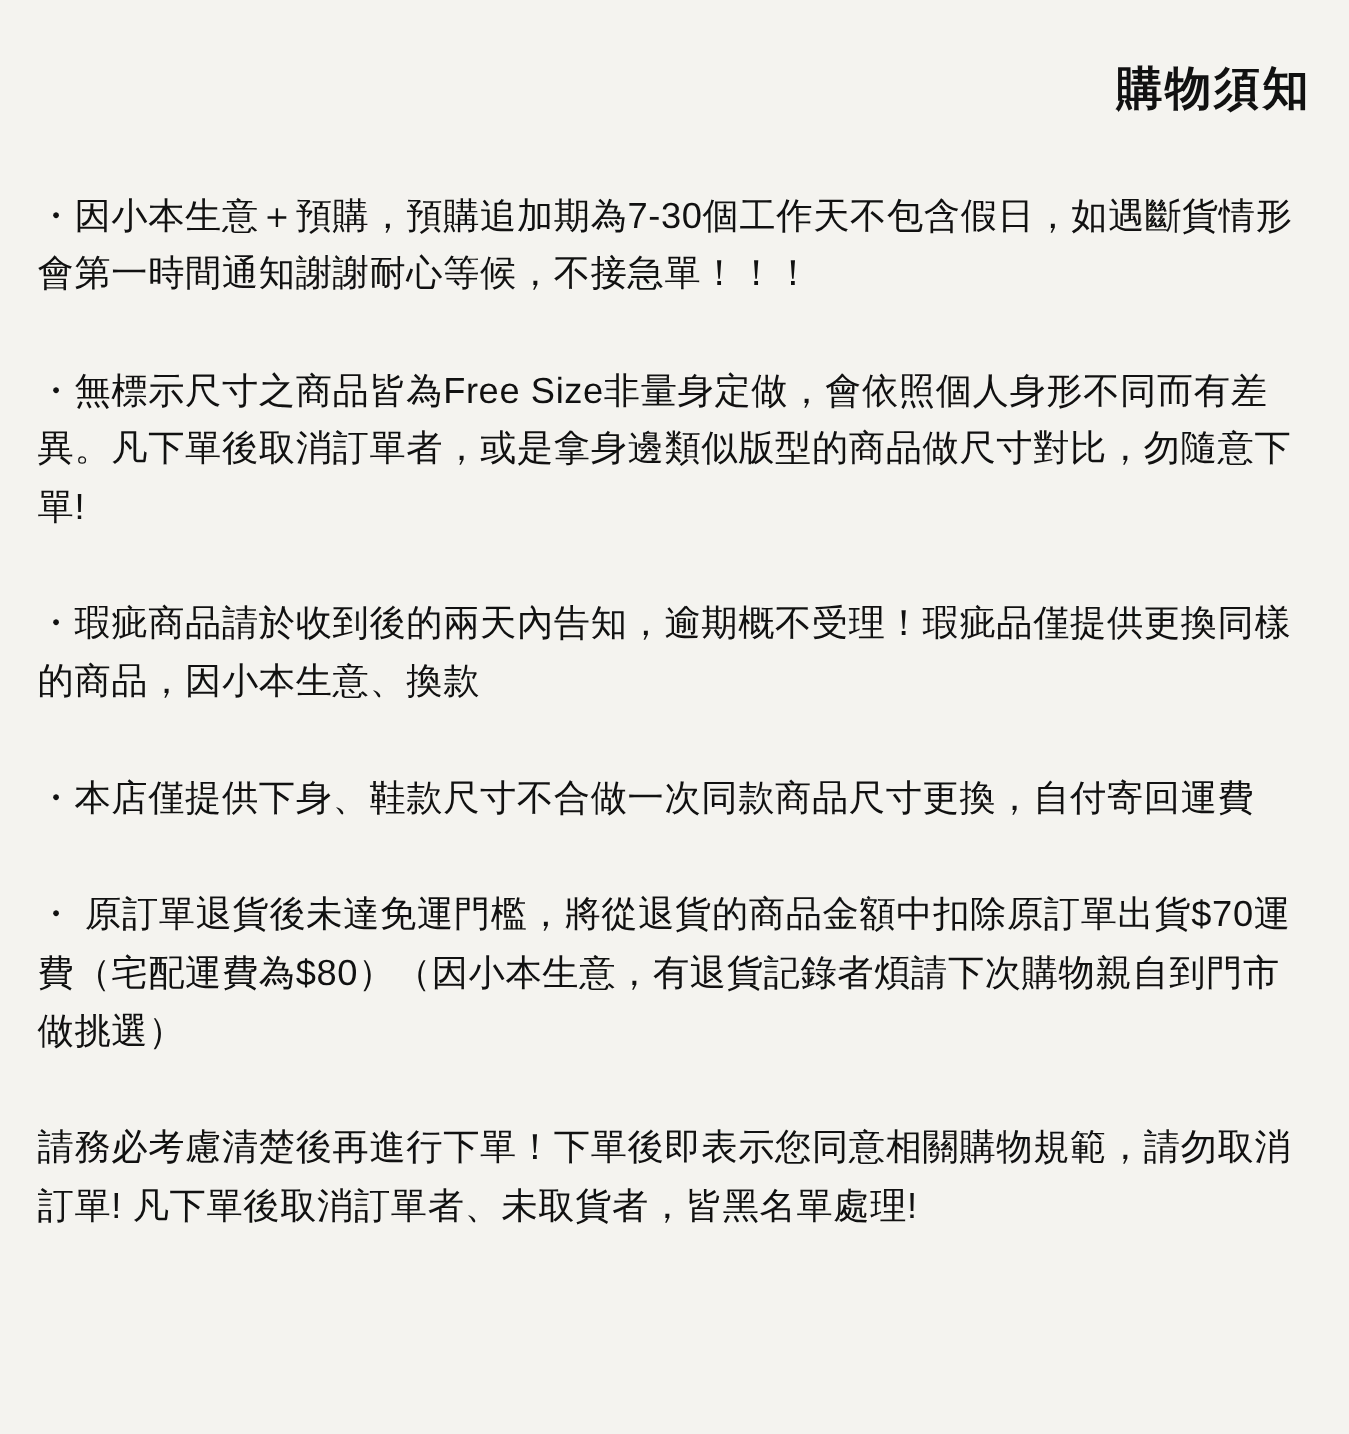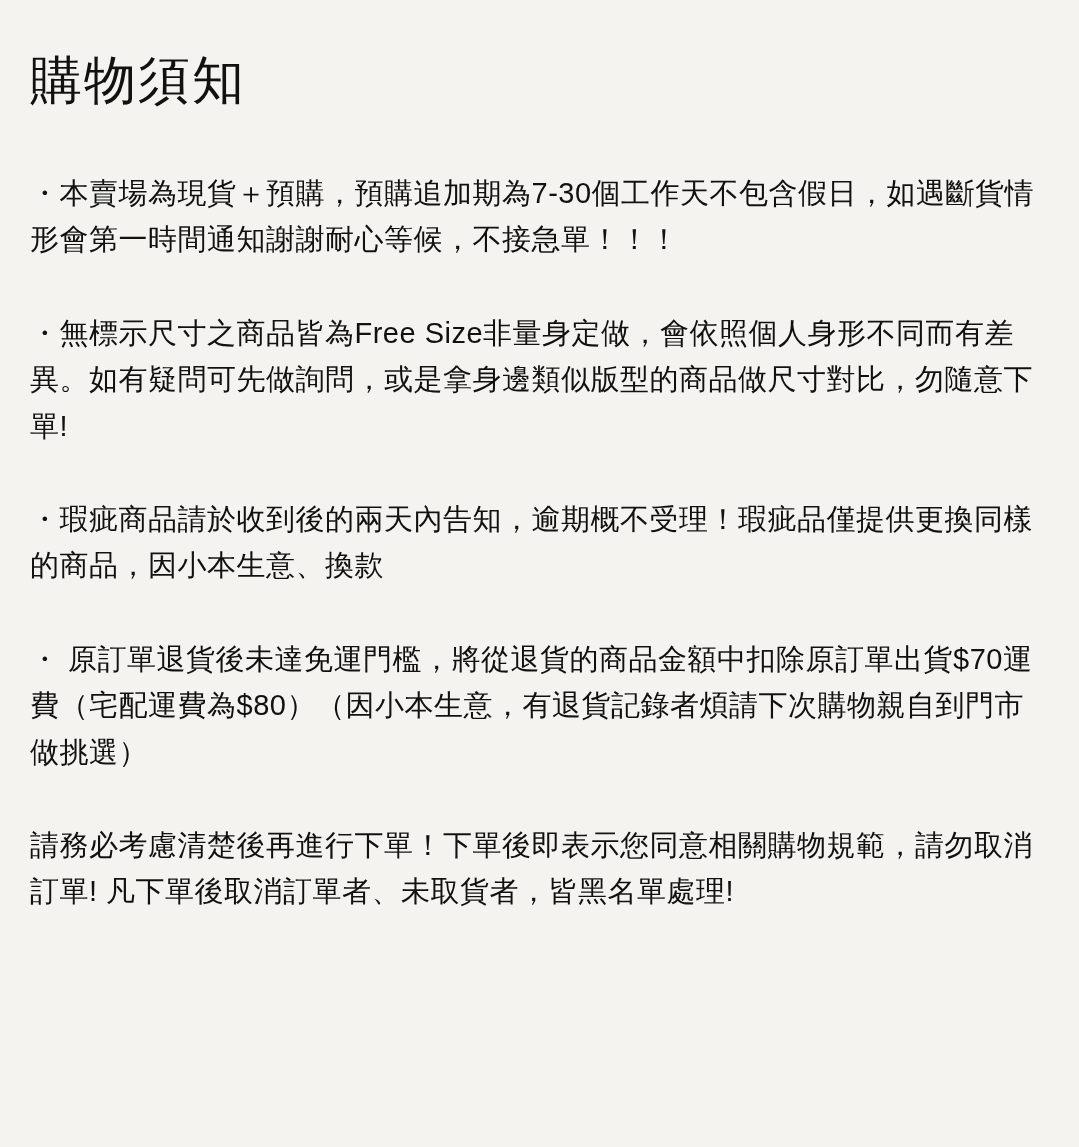--- a/index.html
+++ b/index.html
@@ -12,23 +12,23 @@
     font-family: "Liberation Sans", "DejaVu Sans", sans-serif;
   }
   .page {
     width: 1079px;
     height: 1147px;
     box-sizing: border-box;
     padding: 46px 30px 16px 30px;
     overflow: hidden;
   }
   .title {
-    font-size: 52px;
-    font-weight: 400;
-    text-align: left;
+    font-size: 37px;
+    font-weight: 700;
+    text-align: right;
     margin: 0 0 54px 0;
     letter-spacing: 2px;
   }
   .para {
     font-size: 29px;
     line-height: 1.6;
     letter-spacing: 0.5px;
     margin: 0 0 47px 0;
     text-align: left;
     word-break: break-word;
@@ -36,24 +36,25 @@
   .para:last-child {
     margin-bottom: 0;
   }
 </style>
 </head>
 <body style="background: rgb(244, 243, 239); color: rgb(17, 17, 17);">
 
 <div class="page">
   <h1 class="title">購物須知</h1>
 
-  <p class="para">・本賣場為現貨＋預購，預購追加期為7-30個工作天不包含假日，如遇斷貨情形會第一時間通知謝謝耐心等候，不接急單！！！</p>
+  <p class="para">・因小本生意＋預購，預購追加期為7-30個工作天不包含假日，如遇斷貨情形會第一時間通知謝謝耐心等候，不接急單！！！</p>
 
 
-  <p class="para">・無標示尺寸之商品皆為Free Size非量身定做，會依照個人身形不同而有差異。如有疑問可先做詢問，或是拿身邊類似版型的商品做尺寸對比，勿隨意下單!</p>
+  <p class="para">・無標示尺寸之商品皆為Free Size非量身定做，會依照個人身形不同而有差異。凡下單後取消訂單者，或是拿身邊類似版型的商品做尺寸對比，勿隨意下單!</p>
 
   <p class="para">・瑕疵商品請於收到後的兩天內告知，逾期概不受理！瑕疵品僅提供更換同樣的商品，因小本生意、換款</p>
 
+  <p class="para">・本店僅提供下身、鞋款尺寸不合做一次同款商品尺寸更換，自付寄回運費</p>
 
   <p class="para">・ 原訂單退貨後未達免運門檻，將從退貨的商品金額中扣除原訂單出貨$70運費（宅配運費為$80）（因小本生意，有退貨記錄者煩請下次購物親自到門市做挑選）</p>
 
   <p class="para">請務必考慮清楚後再進行下單！下單後即表示您同意相關購物規範，請勿取消訂單! 凡下單後取消訂單者、未取貨者，皆黑名單處理!</p>
 </div>
 
 </body></html>

